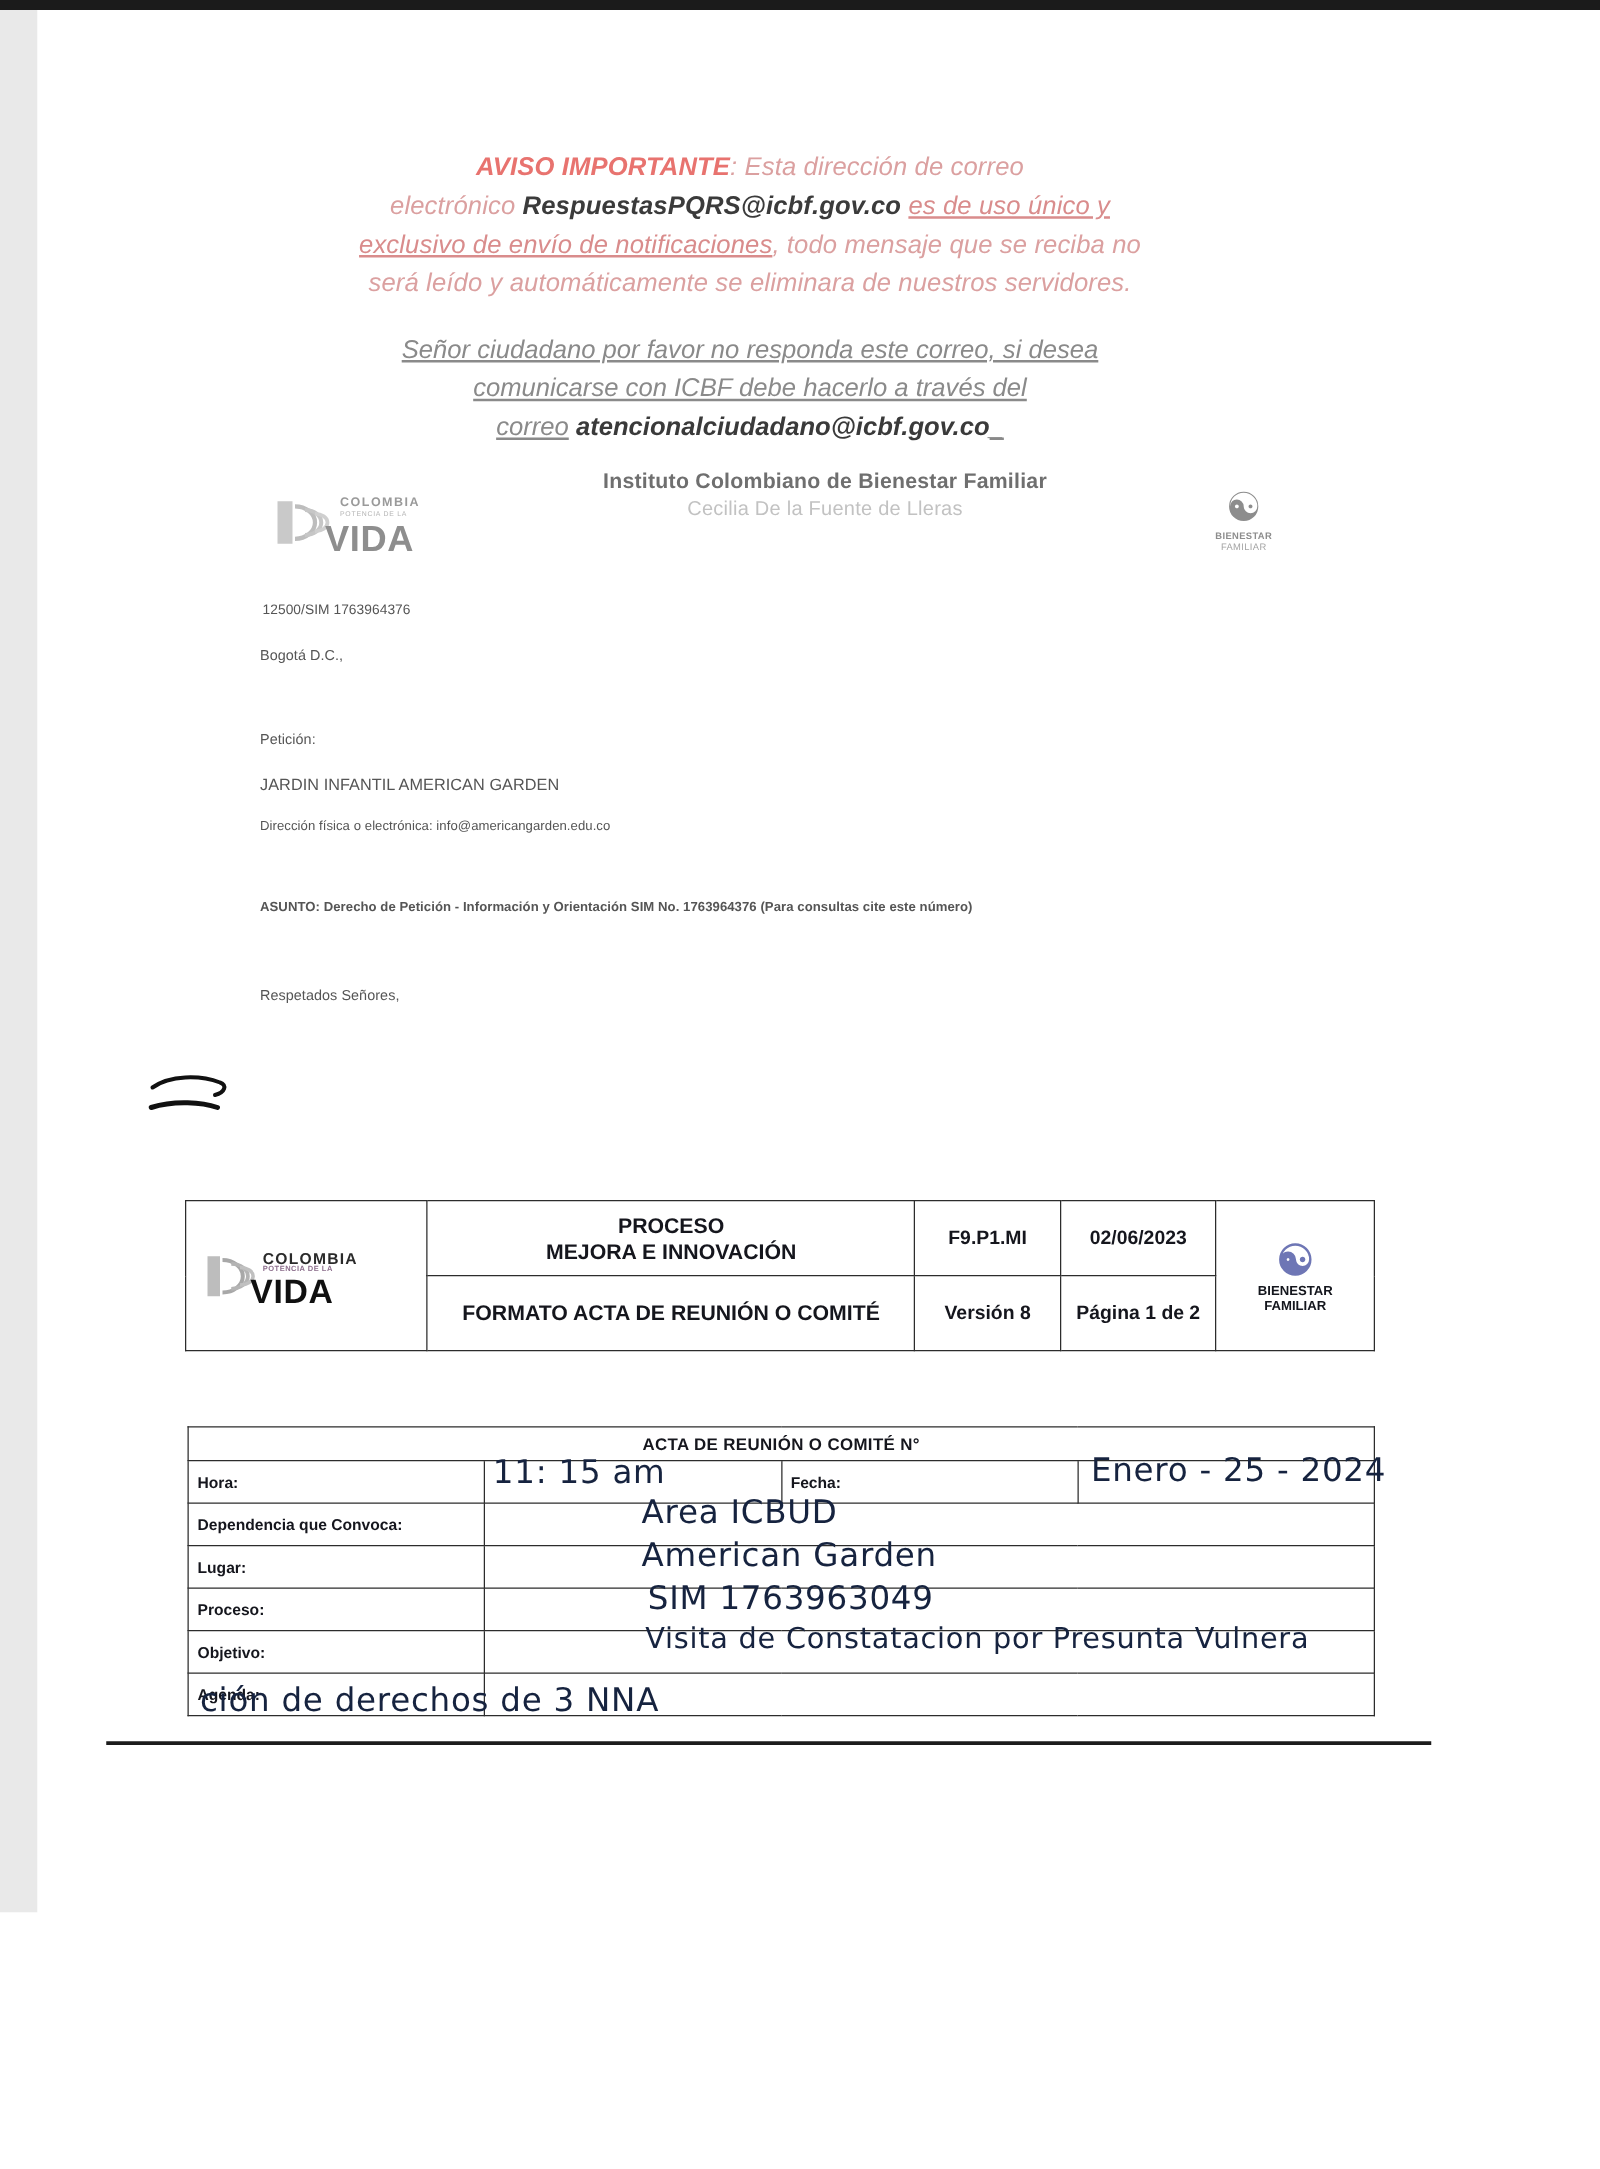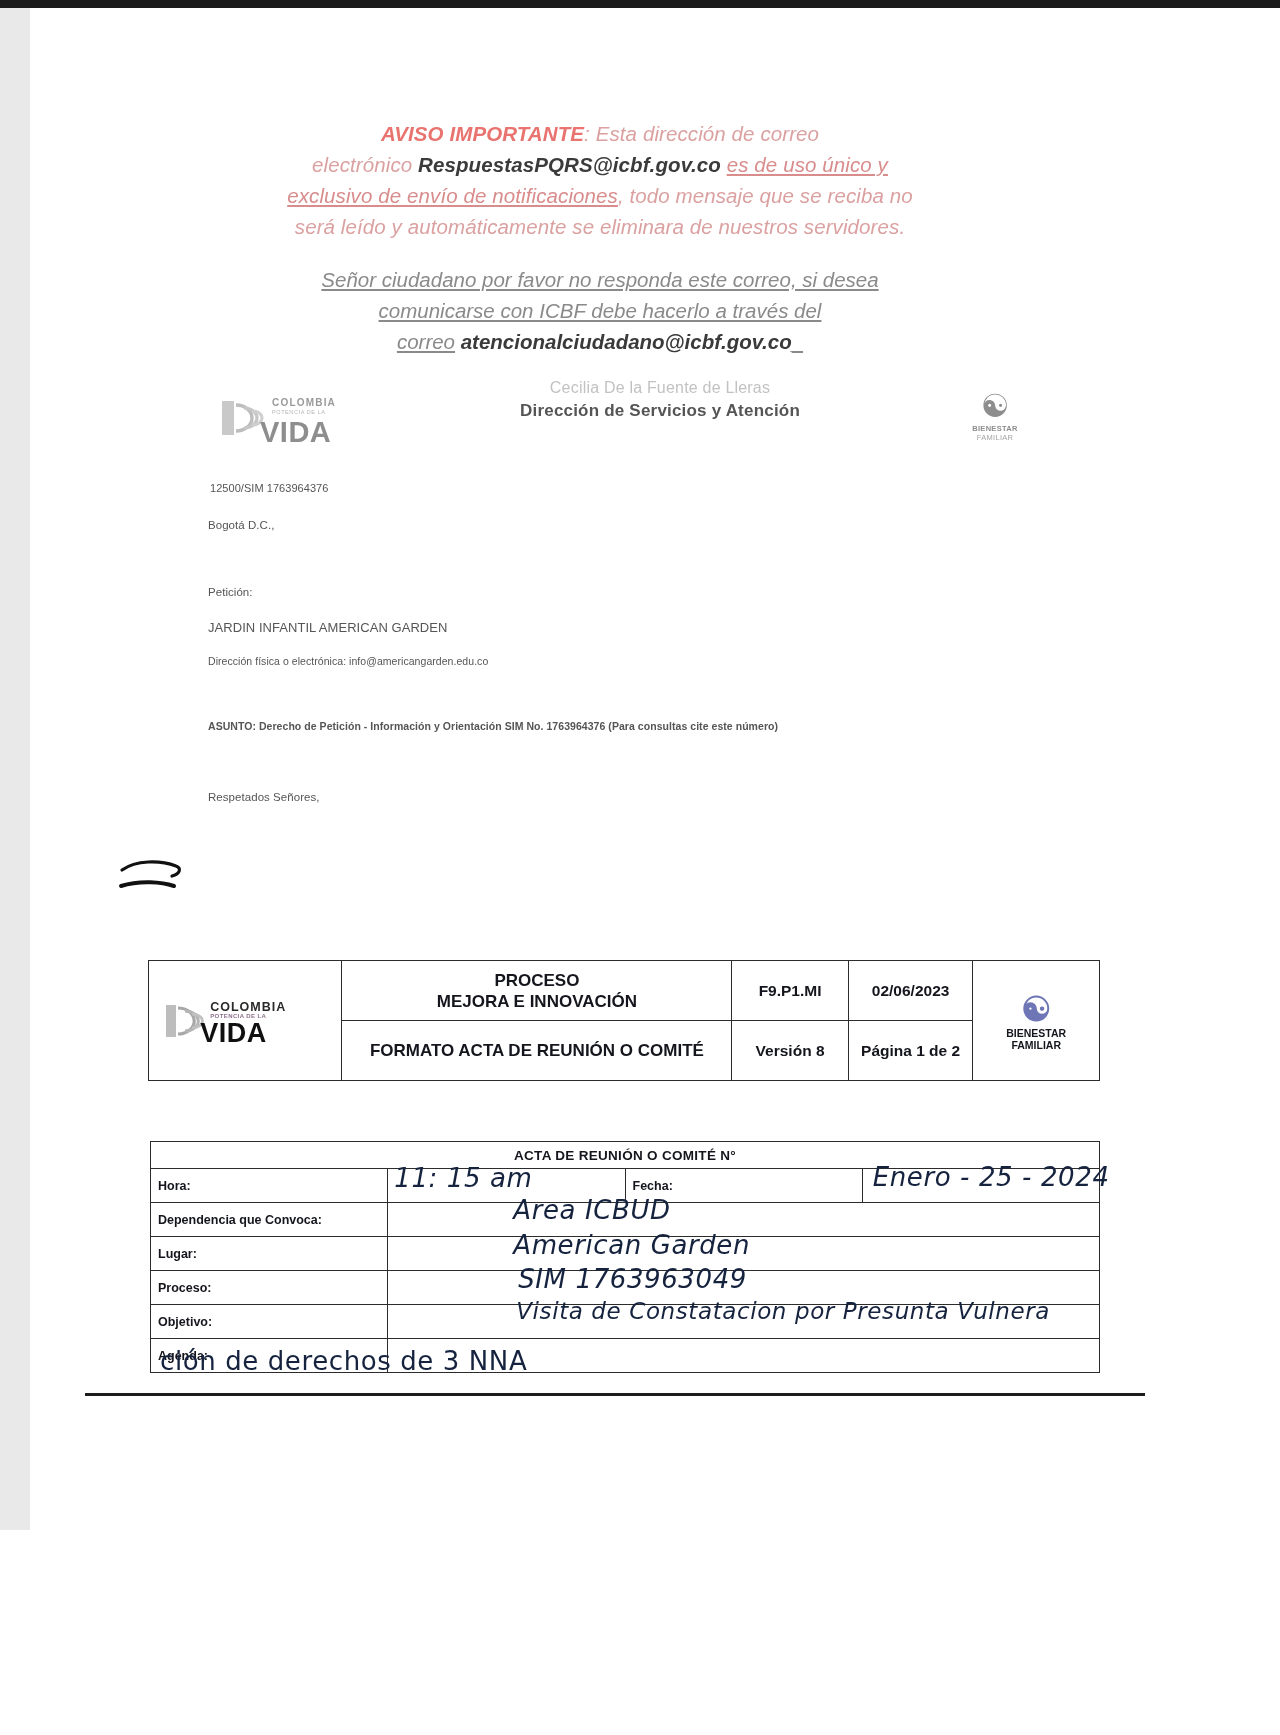--- a/index.html
+++ b/index.html
@@ -262,21 +262,21 @@
     padding-left: 7px;
     white-space: nowrap;
   }
   .acta-row { height: 34px; margin-left: 24px; }
   .hw {
     font-family: "DejaVu Sans", sans-serif;
     color: #16233f;
     font-size: 26px;
     letter-spacing: .6px;
   }
-  .hw-cell { position: relative; padding: 0; font-style: italic; }
+  .hw-cell { position: relative; padding: 0; }
   .hw-abs {
     position: absolute;
     white-space: nowrap;
   }
   .overflow-line {
     position: absolute;
     left: 130px; top: 1338px;
     font-family: "DejaVu Sans", sans-serif;
     color: #16233f;
     font-size: 26px;
@@ -329,22 +329,22 @@
         <path d="M16,8 A16,13 0 0 1 16,34" stroke="#bdbdbd" stroke-width="3.4" fill="none"></path>
         <path d="M24,11 A13,10 0 0 1 24,31" stroke="#c6c6c6" stroke-width="3.2" fill="none"></path>
         <path d="M32,14 A10,7 0 0 1 32,28" stroke="#cfcfcf" stroke-width="3" fill="none"></path>
       </svg>
       <div class="co-small">COLOMBIA</div>
       <div class="co-tag">POTENCIA DE LA</div>
       <div class="vida-txt">VIDA</div>
     </div>
 
     <div class="letterhead">
+      <div class="lh-1">Instituto Colombiano de Bienestar Familiar</div>
       <div class="lh-2">Cecilia De la Fuente de Lleras</div>
-      <div class="lh-3">Dirección de Servicios y Atención</div>
     </div>
 
     <div class="logo-bf">
       <div class="glyph">☯</div>
       <div class="bf-t1">BIENESTAR</div>
       <div class="bf-t2">FAMILIAR</div>
     </div>
 
     <div class="lt ref">12500/SIM 1763964376</div>
     <div class="lt city">Bogotá D.C.,</div>

